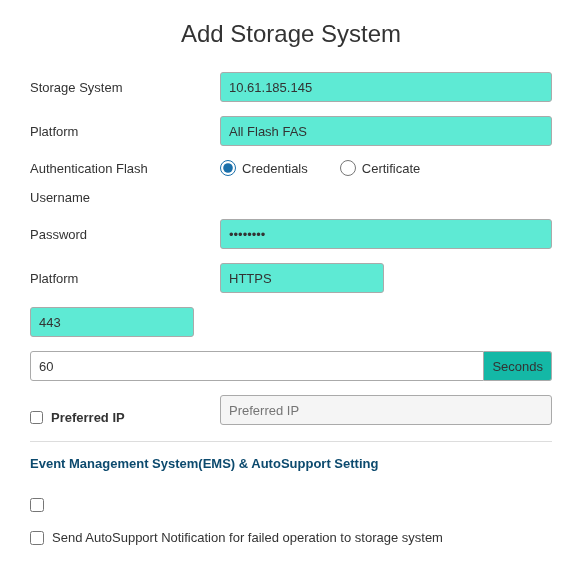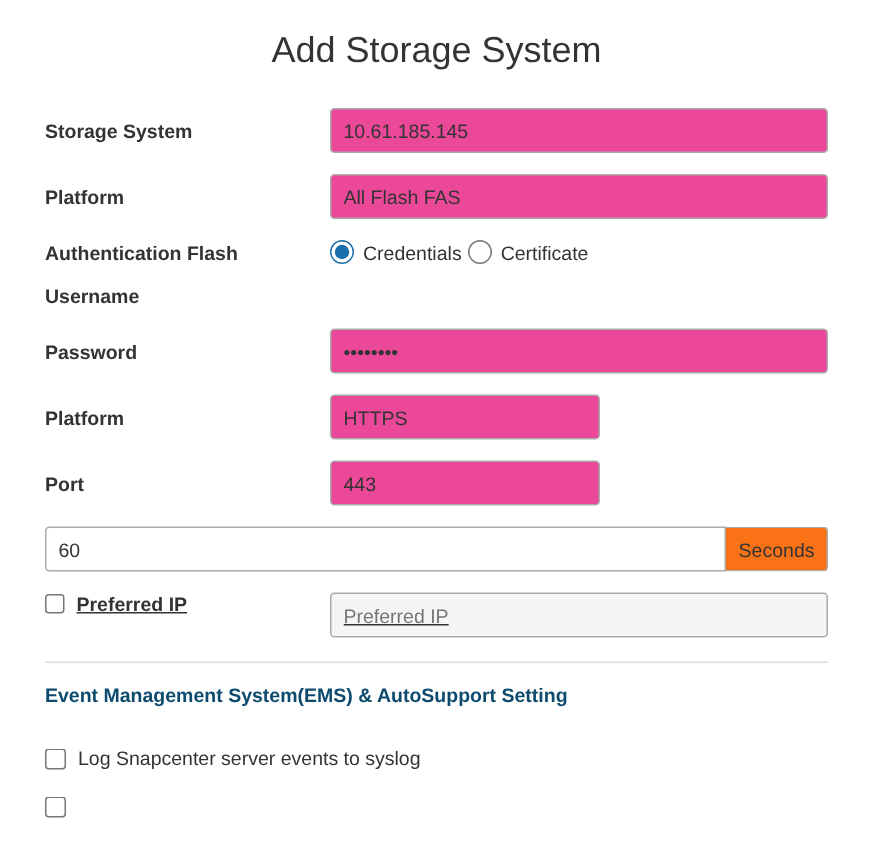--- a/index.html
+++ b/index.html
@@ -19,38 +19,38 @@
       margin-bottom: 24px;
       text-align: center;
     }
     .form-row {
       display: flex;
       align-items: center;
       margin-bottom: 14px;
     }
     .form-label {
       width: 190px;
-      font-weight: bold;
+      font-weight: normal;
       font-size: 13px;
       color: #333;
       flex-shrink: 0;
     }
     .form-control {
       flex: 1;
       height: 30px;
       border: 1px solid #aaa;
       border-radius: 3px;
       padding: 0 8px;
       font-size: 13px;
       color: #333;
-      background: #ec4899;
+      background: #5eead4;
       outline: none;
     }
     .input-short {
-      width: 180px;
+      width: 164px;
       flex: none;
     }
     .timeout-wrapper {
       display: flex;
       align-items: flex-start;
       flex: 1;
     }
     .timeout-input {
       flex: 1;
       height: 30px;
@@ -60,32 +60,32 @@
       font-size: 13px;
       color: #333;
       background: #fff;
       outline: none;
     }
     .timeout-unit {
       height: 30px;
       border: 1px solid #aaa;
       border-left: none;
       border-radius: 0 3px 3px 0;
-      background: #f97316;
+      background: #14b8a6;
       display: flex;
       align-items: center;
       padding: 0 8px;
       font-size: 13px;
       color: #333;
       white-space: nowrap;
     }
     .radio-group {
       display: flex;
       align-items: flex-end;
-      gap: 4px;
+      gap: 32px;
       flex: 1;
     }
     .radio-option {
       display: flex;
       align-items: center;
       gap: 6px;
       cursor: pointer;
     }
     .radio-option input[type="radio"] {
       width: 16px;
@@ -105,23 +105,22 @@
     .checkbox-row input[type="checkbox"] {
       width: 14px;
       height: 14px;
     }
     .checkbox-label {
       font-size: 13px;
       color: #333;
     }
     .preferred-ip-row {
       display: flex;
-      align-items: flex-start;
+      align-items: flex-end;
       margin-bottom: 16px;
-      text-decoration: underline;
     }
     .preferred-ip-label {
       display: flex;
       align-items: center;
       gap: 8px;
       width: 190px;
       flex-shrink: 0;
       font-weight: bold;
       font-size: 13px;
       color: #333;
@@ -180,21 +179,20 @@
   <div class="form-label">Password</div>
   <input class="form-control" type="password" value="12345678" style="">
 </div>
 
 <div class="form-row">
   <div class="form-label">Platform</div>
   <input class="form-control input-short" type="text" value="HTTPS" style="">
 </div>
 
 <div class="form-row">
-  <div class="form-label">Port</div>
   <input class="form-control input-short" type="text" value="443" style="">
 </div>
 
 <div class="form-row">
   <div class="timeout-wrapper">
     <input class="timeout-input" type="text" value="60" style="">
     <div class="timeout-unit">Seconds</div>
   </div>
 </div>
 
@@ -204,18 +202,18 @@
     <span>Preferred IP</span>
   </div>
   <input class="form-control" type="text" style="background: rgb(245, 245, 245); color: rgb(170, 170, 170);" placeholder="Preferred IP">
 </div>
 
 <hr class="section-divider">
 <div class="ems-section-title">Event Management System(EMS) &amp; AutoSupport Setting</div>
 <div class="ems-checkboxes">
   <div class="checkbox-row">
     <input type="checkbox" style="">
-    <span class="checkbox-label">Log Snapcenter server events to syslog</span>
   </div>
   <div class="checkbox-row">
     <input type="checkbox" style="">
+    <span class="checkbox-label">Send AutoSupport Notification for failed operation to storage system</span>
   </div>
 </div>
 
 </body></html>

